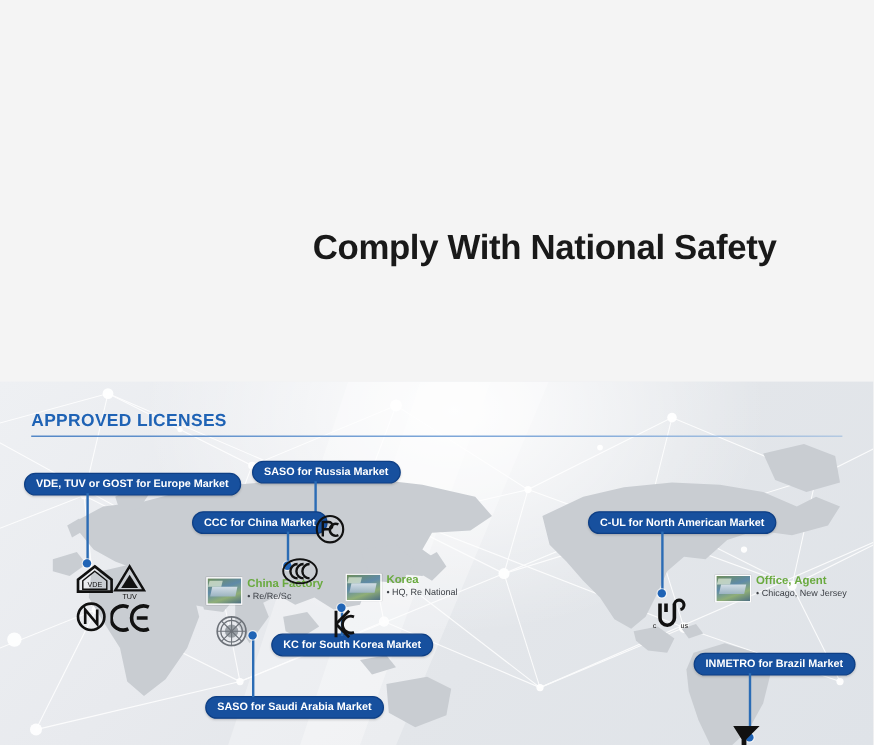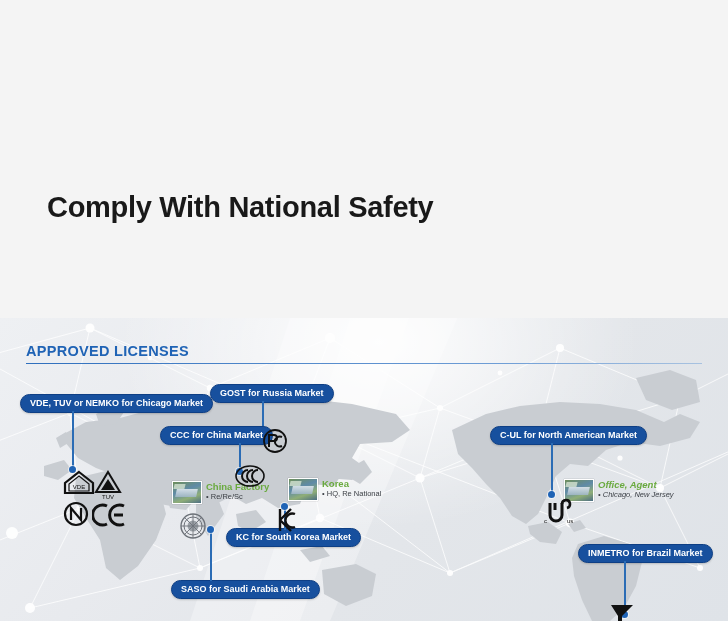--- a/index.html
+++ b/index.html
@@ -7,20 +7,21 @@
     width:728px;height:621px;overflow:hidden;
     font-family:"Liberation Sans", sans-serif;
     background:#f4f4f4;
   }
   .page{position:relative;width:728px;height:621px;overflow:hidden;background:#f4f4f4;}
 
   
   .headline-band{
     position:absolute;left:0;top:0;width:728px;height:318px;
     background:#f4f4f4;
+    text-align:right;
   }
   .headline{
     position:absolute;left:47px;top:188px;
     font-size:29px;line-height:38px;font-weight:bold;
     color:#191919;letter-spacing:-0.3px;
     width:600px;
   }
   .headline .l2{display:block;}
 
   
@@ -194,25 +195,25 @@
         <path d="M568,206 L580,202 L586,210 L574,214 Z"></path>
 
         <path d="M578,226 L604,218 L630,226 L642,244 L636,268 L624,290 L610,303
                  L592,303 L582,282 L574,258 L572,240 Z"></path>
       </g>
     </svg>
 
     <div class="sec-title">APPROVED LICENSES</div>
     <div class="sec-rule"></div>
 
-    <div class="pill" style="left:20px;top:76px;">VDE, TUV or NEMKO for Chicago Market</div>
+    <div class="pill" style="left:20px;top:76px;">VDE, TUV or GOST for Europe Market</div>
     <div class="leader" style="left:72px;top:93px;height:58px;"></div>
     <div class="dot" style="left:69px;top:148px;"></div>
 
-    <div class="pill" style="left:210px;top:66px;">GOST for Russia Market</div>
+    <div class="pill" style="left:210px;top:66px;">SASO for Russia Market</div>
     <div class="leader" style="left:262px;top:83px;height:33px;"></div>
     <div class="dot" style="left:259px;top:113px;"></div>
 
     <div class="pill" style="left:160px;top:108px;">CCC for China Market</div>
     <div class="leader" style="left:239px;top:125px;height:28px;"></div>
     <div class="dot" style="left:236px;top:150px;"></div>
 
     <div class="pill" style="left:490px;top:108px;">C-UL for North American Market</div>
     <div class="leader" style="left:551px;top:125px;height:52px;"></div>
     <div class="dot" style="left:548px;top:173px;"></div>
@@ -238,21 +239,21 @@
     </div>
 
     <div class="site" style="left:288px;top:160px;">
       <div class="thumb"></div>
       <div class="site-txt">
         <span class="site-name">Korea</span>
         <span class="site-sub">HQ, Re National</span>
       </div>
     </div>
 
-    <div class="site" style="left:564px;top:161px;font-style:italic;">
+    <div class="site" style="left:596px;top:161px;">
       <div class="thumb"></div>
       <div class="site-txt">
         <span class="site-name">Office, Agent</span>
         <span class="site-sub">Chicago, New Jersey</span>
       </div>
     </div>
 
     <div class="mark" style="left:62px;top:152px;">
       <svg width="34" height="26" viewBox="0 0 34 26">
         <path d="M17,2 L31,13 L31,23 L3,23 L3,13 Z" fill="none" stroke="#111" stroke-width="2.2"></path>

